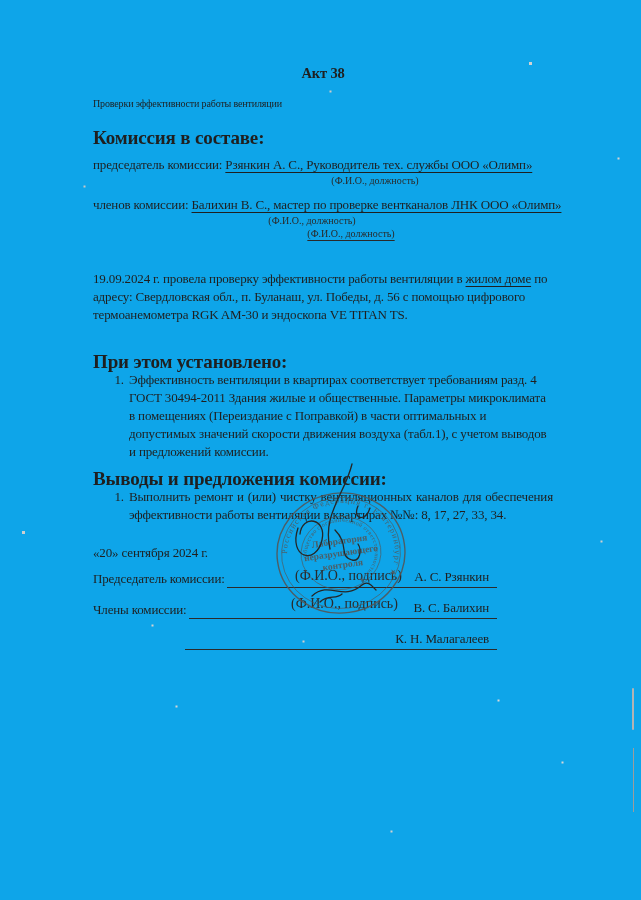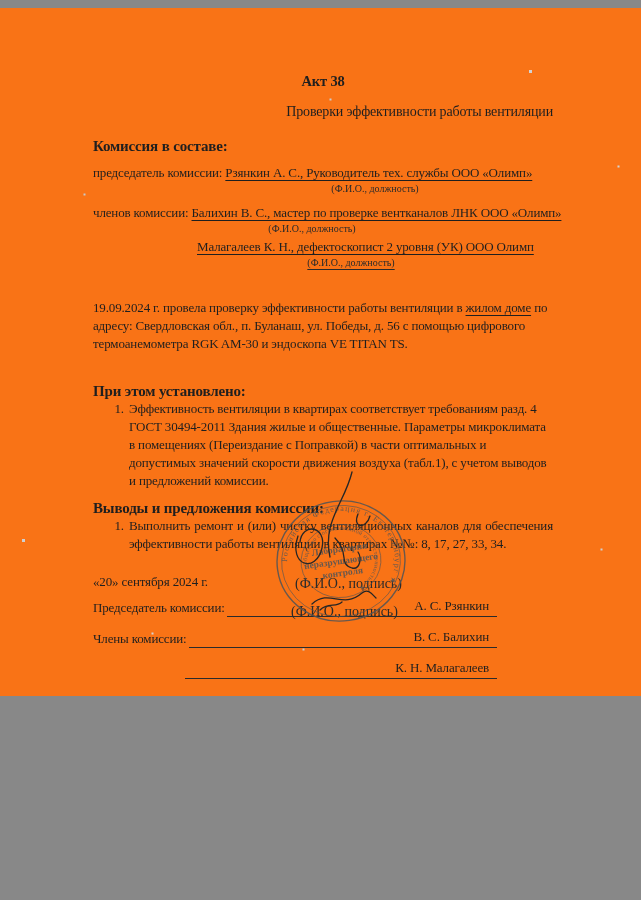--- a/index.html
+++ b/index.html
@@ -1,25 +1,25 @@
 <!DOCTYPE html>
 <html><head>
 <meta charset="utf-8">
 <style>
   html,body{margin:0;padding:0;background:#888;}
   .page{
-    position:relative; width:641px; height:688px; margin:8px auto;
-    background:#f97316; overflow:hidden;
+    position:relative; width:641px; height:900px; margin:0 auto;
+    background:#0ea5e9; overflow:hidden;
     font-family:"Liberation Serif", serif; color:#1f1f1f;
     -webkit-font-smoothing:antialiased;
   }
   .content{position:absolute; left:93px; top:0; width:460px; font-size:13px; line-height:18px; letter-spacing:-0.15px;}
   .doc-title{margin-top:64px; text-align:center; font-weight:bold; font-size:14.5px;}
-  .doc-subtitle{margin-top:13px; text-align:right; font-size:14px;}
-  .section-heading{margin-top:16px; font-weight:bold; font-size:15px;font-family:Liberation Serif, serif;}
+  .doc-subtitle{margin-top:13px; text-align:left; font-size:10px;}
+  .section-heading{margin-top:16px; font-weight:bold; font-size:19px;font-family:Liberation Serif, serif;}
   .row-line{margin-top:9px; white-space:nowrap;}
   .uline{text-decoration:underline; text-underline-offset:3px;}
   .fio-note{font-size:10px; line-height:12px; letter-spacing:0; color:#2a2a2a; text-align:center;}
   .fio-note.n1{padding-left:104px; margin-top:1px;}
   .fio-note.n2{padding-right:22px; margin-top:1px;}
   .fio-note.n3{padding-left:56px; margin-top:1px;}
   .member2{margin-top:3px; padding-left:104px; white-space:nowrap;}
   .body-par{margin-top:30px; text-align:left;}
   .findings-heading{margin-top:29px;}
   ol.doc-list{margin:0; padding-left:34px;}
@@ -57,21 +57,20 @@
     <div class="doc-subtitle">Проверки эффективности работы вентиляции</div>
 
     <div class="section-heading">Комиссия в составе:</div>
 
     <div class="row-line"><span>председатель комиссии:</span> <span class="uline">Рзянкин А. С., Руководитель тех. службы ООО «Олимп»</span></div>
     <div class="fio-note n1">(Ф.И.О., должность)</div>
 
     <div class="row-line"><span>членов комиссии:</span> <span class="uline">Балихин В. С., мастер по проверке вентканалов ЛНК ООО «Олимп»</span></div>
     <div class="fio-note n2">(Ф.И.О., должность)</div>
 
-    <div class="member2"><span class="uline">Малагалеев К. Н., дефектоскопист 2 уровня (УК) ООО Олимп</span></div>
     <div class="fio-note n3"><span class="uline">(Ф.И.О., должность)</span></div>
 
     <div class="body-par"><span>19.09.2024 г. провела проверку эффективности работы вентиляции в </span><span class="uline">жилом доме</span><span> по адресу: Свердловская обл., п. Буланаш, ул. Победы, д. 56 с помощью цифрового термоанемометра RGK AM-30 и эндоскопа VE TITAN TS.</span></div>
 
     <div class="section-heading findings-heading">При этом установлено:</div>
     <ol class="doc-list">
       <li>Эффективность вентиляции в квартирах соответствует требованиям разд. 4 ГОСТ 30494-2011 Здания жилые и общественные. Параметры микроклимата в помещениях (Переиздание с Поправкой) в части оптимальных и допустимых значений скорости движения воздуха (табл.1), с учетом выводов и предложений комиссии.</li>
     </ol>
 
     <div class="section-heading conclusions-heading">Выводы и предложения комиссии:</div>

